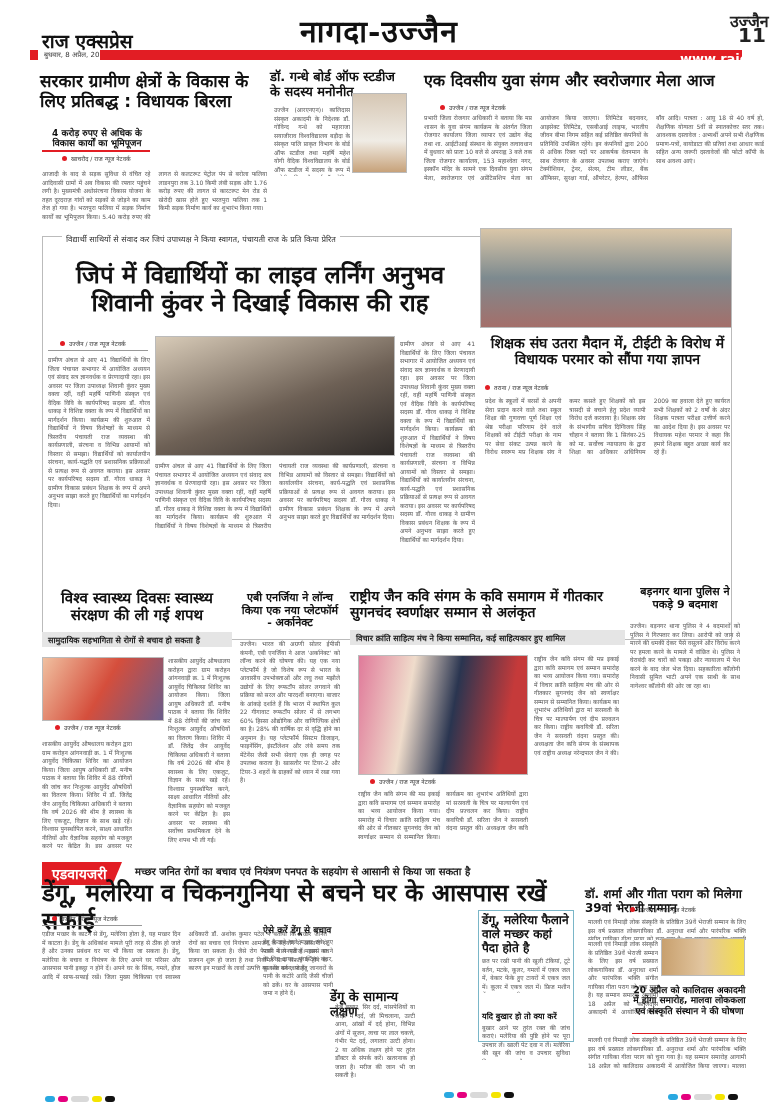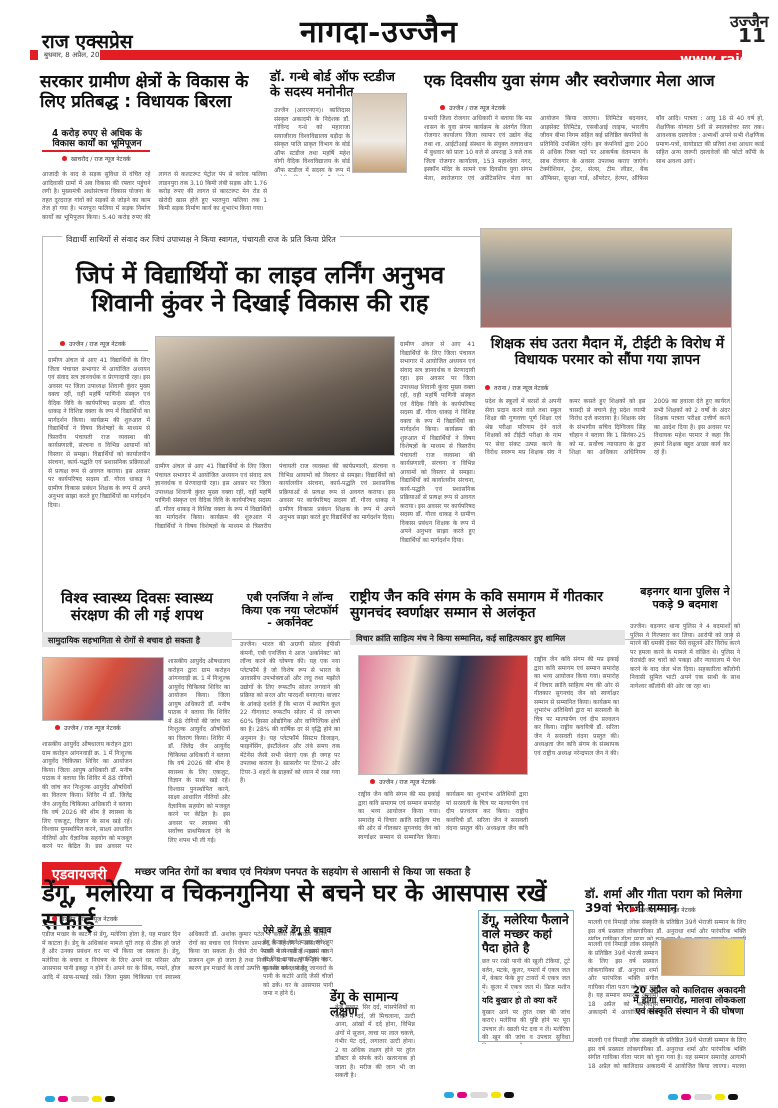--- a/index.html
+++ b/index.html
@@ -93,21 +93,21 @@
 <div class="abs by" style="left:52px;top:915px"><span class="dot"></span><span>उज्जैन / राज न्यूज नेटवर्क</span></div>
 <div class="abs rule" style="left:42px;top:925px;width:100px"></div>
 <div class="abs txt" style="left:42px;top:930px;width:285px;height:160px;column-count:2;column-gap:8px">एडीज मच्छर के काटने से डेंगू, मलेरिया होता है, यह मच्छर दिन में काटता है। डेंगू के अधिकांश मामले पूरी तरह से ठीक हो जाते हैं और उनका प्रबंधन घर पर भी किया जा सकता है। डेंगू, मलेरिया के बचाव व नियंत्रण के लिए अपने घर परिसर और आसपास पानी इकट्ठा न होने दें। अपने घर के सिंक, गमले, हौज आदि में साफ-सफाई रखें। जिला मुख्य चिकित्सा एवं स्वास्थ्य अधिकारी डॉ. अशोक कुमार पटेल ने बताया कि मच्छर जनित रोगों का बचाव एवं नियंत्रण आमजन के सहयोग से आसानी से किया जा सकता है। जैसे रोग फैलाने वाले एडीज मच्छर का प्रजनन शुरू हो जाता है तथा नियमित साफ सफाई न होने के कारण इन मच्छरों के लार्वा उत्पत्ति का स्रोत बन जाते हैं।</div>
 <div class="abs hl" style="left:263px;top:925px;width:70px;font-size:9px">ऐसे करें डेंगू से बचाव</div>
 <div class="abs txt" style="left:263px;top:938px;width:70px;height:60px">डेंगू फैलाने वाले मच्छर रुके हुए पानी में पनपते हैं। इससे बचने के लिए टायर, प्लास्टिक कवर, फूल के बर्तन, पालतू जानवरों के पानी के कटोरे आदि जैसी चीजों को ढकें। घर के आसपास पानी जमा न होने दें।</div>
 <div class="abs hl" style="left:330px;top:990px;width:80px;font-size:13px">डेंगू के सामान्य लक्षण</div>
 <div class="abs txt" style="left:335px;top:1003px;width:80px;height:85px">तेज बुखार, सिर दर्द, मांसपेशियों या जोड़ों में दर्द, जी मिचलाना, उल्टी आना, आंखों में दर्द होना, विभिन्न अंगों में सूजन, त्वचा पर लाल चकत्ते, गंभीर पेट दर्द, लगातार उल्टी होना। 2 या अधिक लक्षण होने पर तुरंत डॉक्टर से संपर्क करें। खतरनाक हो जाता है। मरीज की जान भी जा सकती है।</div>
 <div class="abs box" style="left:478px;top:910px;width:96px;height:132px;border-color:#7ab6c8;padding:3px">
   <div class="hl" style="font-size:12px">डेंगू, मलेरिया फैलाने वाले मच्छर कहां पैदा होते है</div>
   <div class="txt" style="height:36px;margin-top:2px">छत पर रखी पानी की खुली टंकियां, टूटे बर्तन, मटके, कूलर, गमलों में एकत्र जल में, बेकार फेंके हुए टायरों में एकत्र जल में। कूलर में एकत्र जल में। फ्रिज मशीन में रुका हुआ पानी।</div>
-  <div class="hl" style="font-size:8px;margin-top:3px">यदि बुखार हो तो क्या करें</div>
+  <div class="hl" style="font-size:8px;margin-top:19px">यदि बुखार हो तो क्या करें</div>
   <div class="txt" style="height:36px;margin-top:2px">बुखार आने पर तुरंत रक्त की जांच कराएं। मलेरिया की पुष्टि होने पर पूरा उपचार लें। खाली पेट दवा न लें। मलेरिया की खून की जांच व उपचार सुविधा निःशुल्क उपलब्ध है।</div>
 </div>
 
 <div class="abs hl" style="left:585px;top:888px;width:160px;font-size:12px">डॉ. शर्मा और गीता पराग को मिलेगा 39वां भेराजी सम्मान</div>
 <div class="abs by" style="left:630px;top:906px"><span class="dot"></span><span>उज्जैन / राज न्यूज नेटवर्क</span></div>
 <div class="abs txt" style="left:588px;top:918px;width:158px;height:22px">मालवी एवं निमाड़ी लोक संस्कृति के प्रतिष्ठित 39वें भेराजी सम्मान के लिए इस वर्ष प्रख्यात लोकगायिका डॉ. अनुराधा शर्मा और पारंपरिक भक्ति संगीत गायिका गीता पराग को चुना गया है। यह सम्मान समारोह आगामी 18 अप्रैल को कालिदास अकादमी में आयोजित किया जाएगा। मालवा लोककला एवं संस्कृति संस्थान के संयोजक-सचिव जगेश भेराजी ने बताया कि डॉ. अनुराधा शर्मा निमाड़ी लोक बोलियों के संरक्षण के लिए उल्लेखनीय कार्य कर रही हैं। वे आकाशवाणी और दूरदर्शन की ख्यात लोकगायिका हैं। वहीं, गीता पराग पिछले दो दशकों से अपने पारंपरिक लोकगीतों और भक्ति संगीत की प्रस्तुतियों से देशभर में ख्याति व सम्मान अर्जित कर चुकी हैं।</div>
 <div class="abs photo" style="left:661px;top:938px;width:84px;height:38px;background:linear-gradient(90deg,#c8a06e,#e2c6a0 50%,#f4de4c)"></div>
 <div class="abs txt" style="left:588px;top:940px;width:70px;height:75px">मालवी एवं निमाड़ी लोक संस्कृति के प्रतिष्ठित 39वें भेराजी सम्मान के लिए इस वर्ष प्रख्यात लोकगायिका डॉ. अनुराधा शर्मा और पारंपरिक भक्ति संगीत गायिका गीता पराग को चुना गया है। यह सम्मान समारोह आगामी 18 अप्रैल को कालिदास अकादमी में आयोजित किया जाएगा। मालवा लोककला एवं संस्कृति संस्थान के संयोजक-सचिव जगेश भेराजी ने बताया कि डॉ. अनुराधा शर्मा निमाड़ी लोक बोलियों के संरक्षण के लिए उल्लेखनीय कार्य कर रही हैं। वे आकाशवाणी और दूरदर्शन की ख्यात लोकगायिका हैं। वहीं, गीता पराग पिछले दो दशकों से अपने पारंपरिक लोकगीतों और भक्ति संगीत की प्रस्तुतियों से देशभर में ख्याति व सम्मान अर्जित कर चुकी हैं।</div>
 <div class="abs hl" style="left:632px;top:985px;width:115px;font-size:9px;text-align:center">20 अप्रैल को कालिदास अकादमी में होगा समारोह, मालवा लोककला एवं संस्कृति संस्थान ने की घोषणा</div>
 <div class="abs redrule" style="left:632px;top:1033px;width:115px;height:1px"></div>

